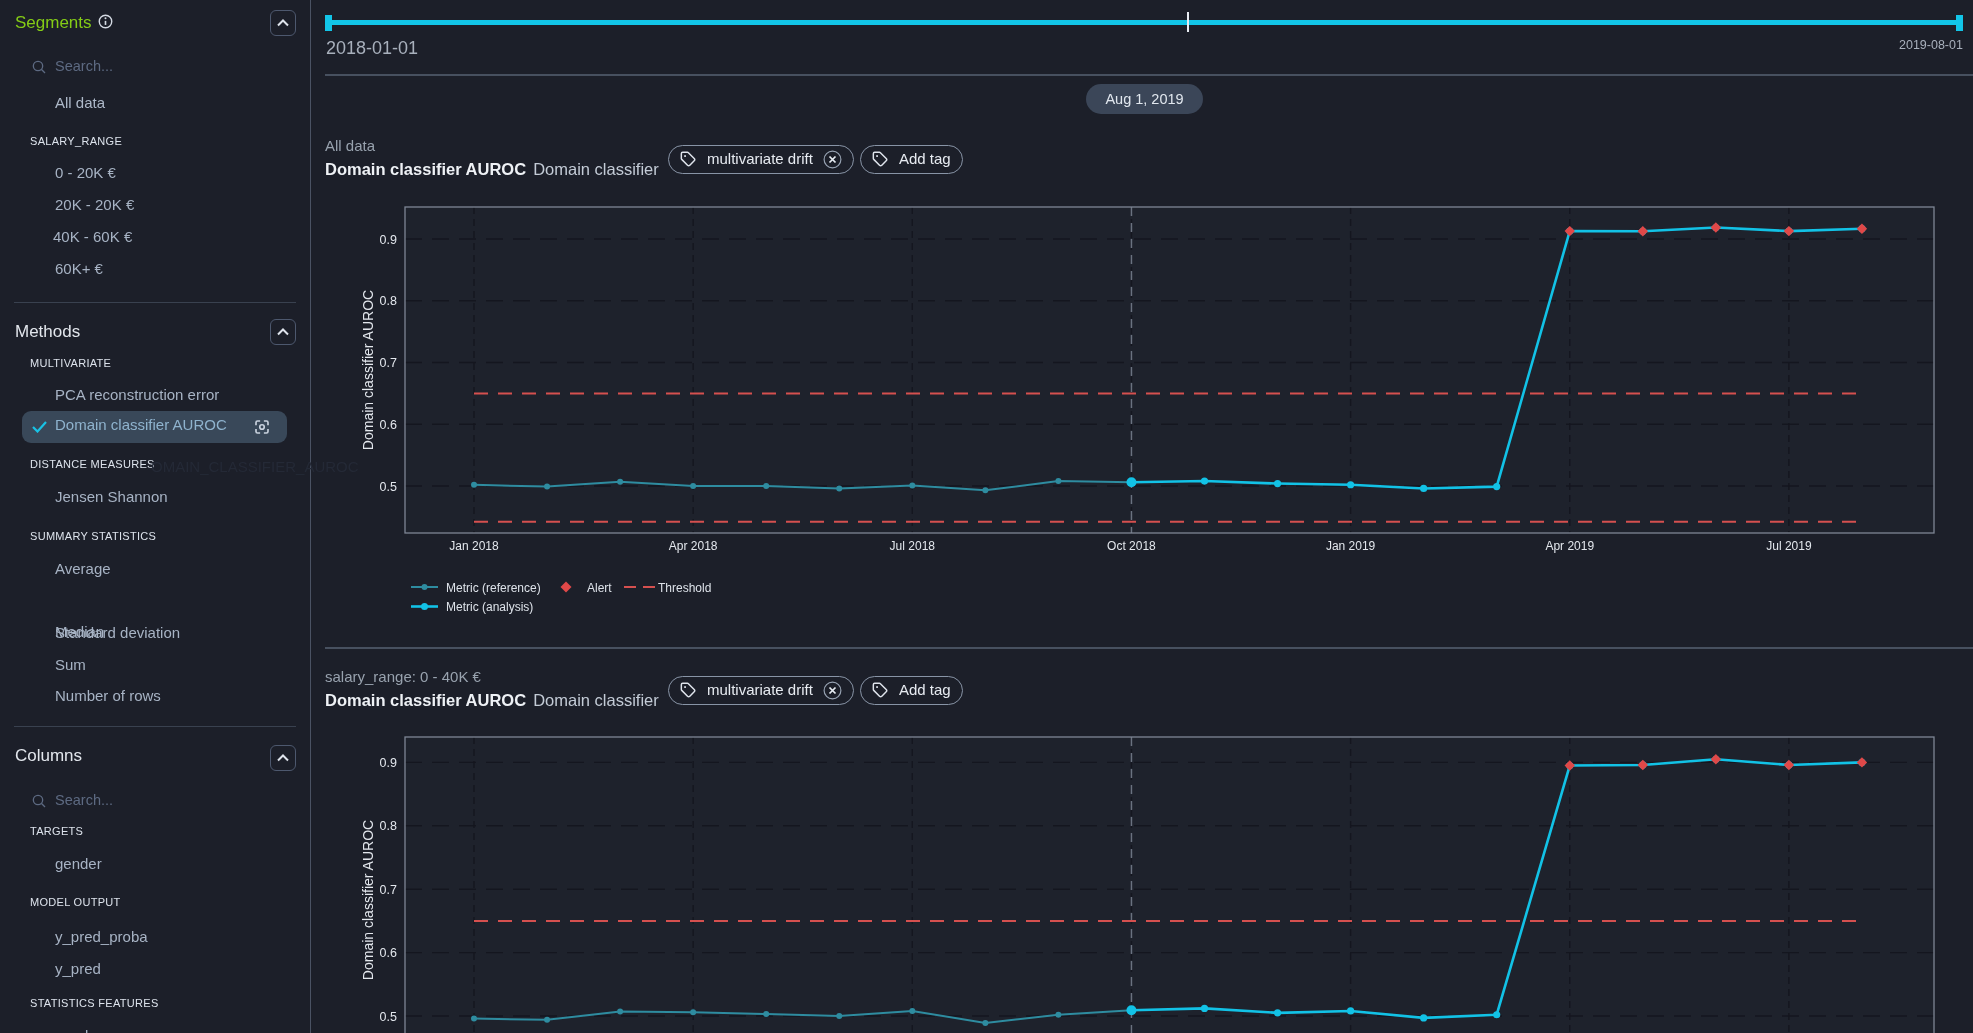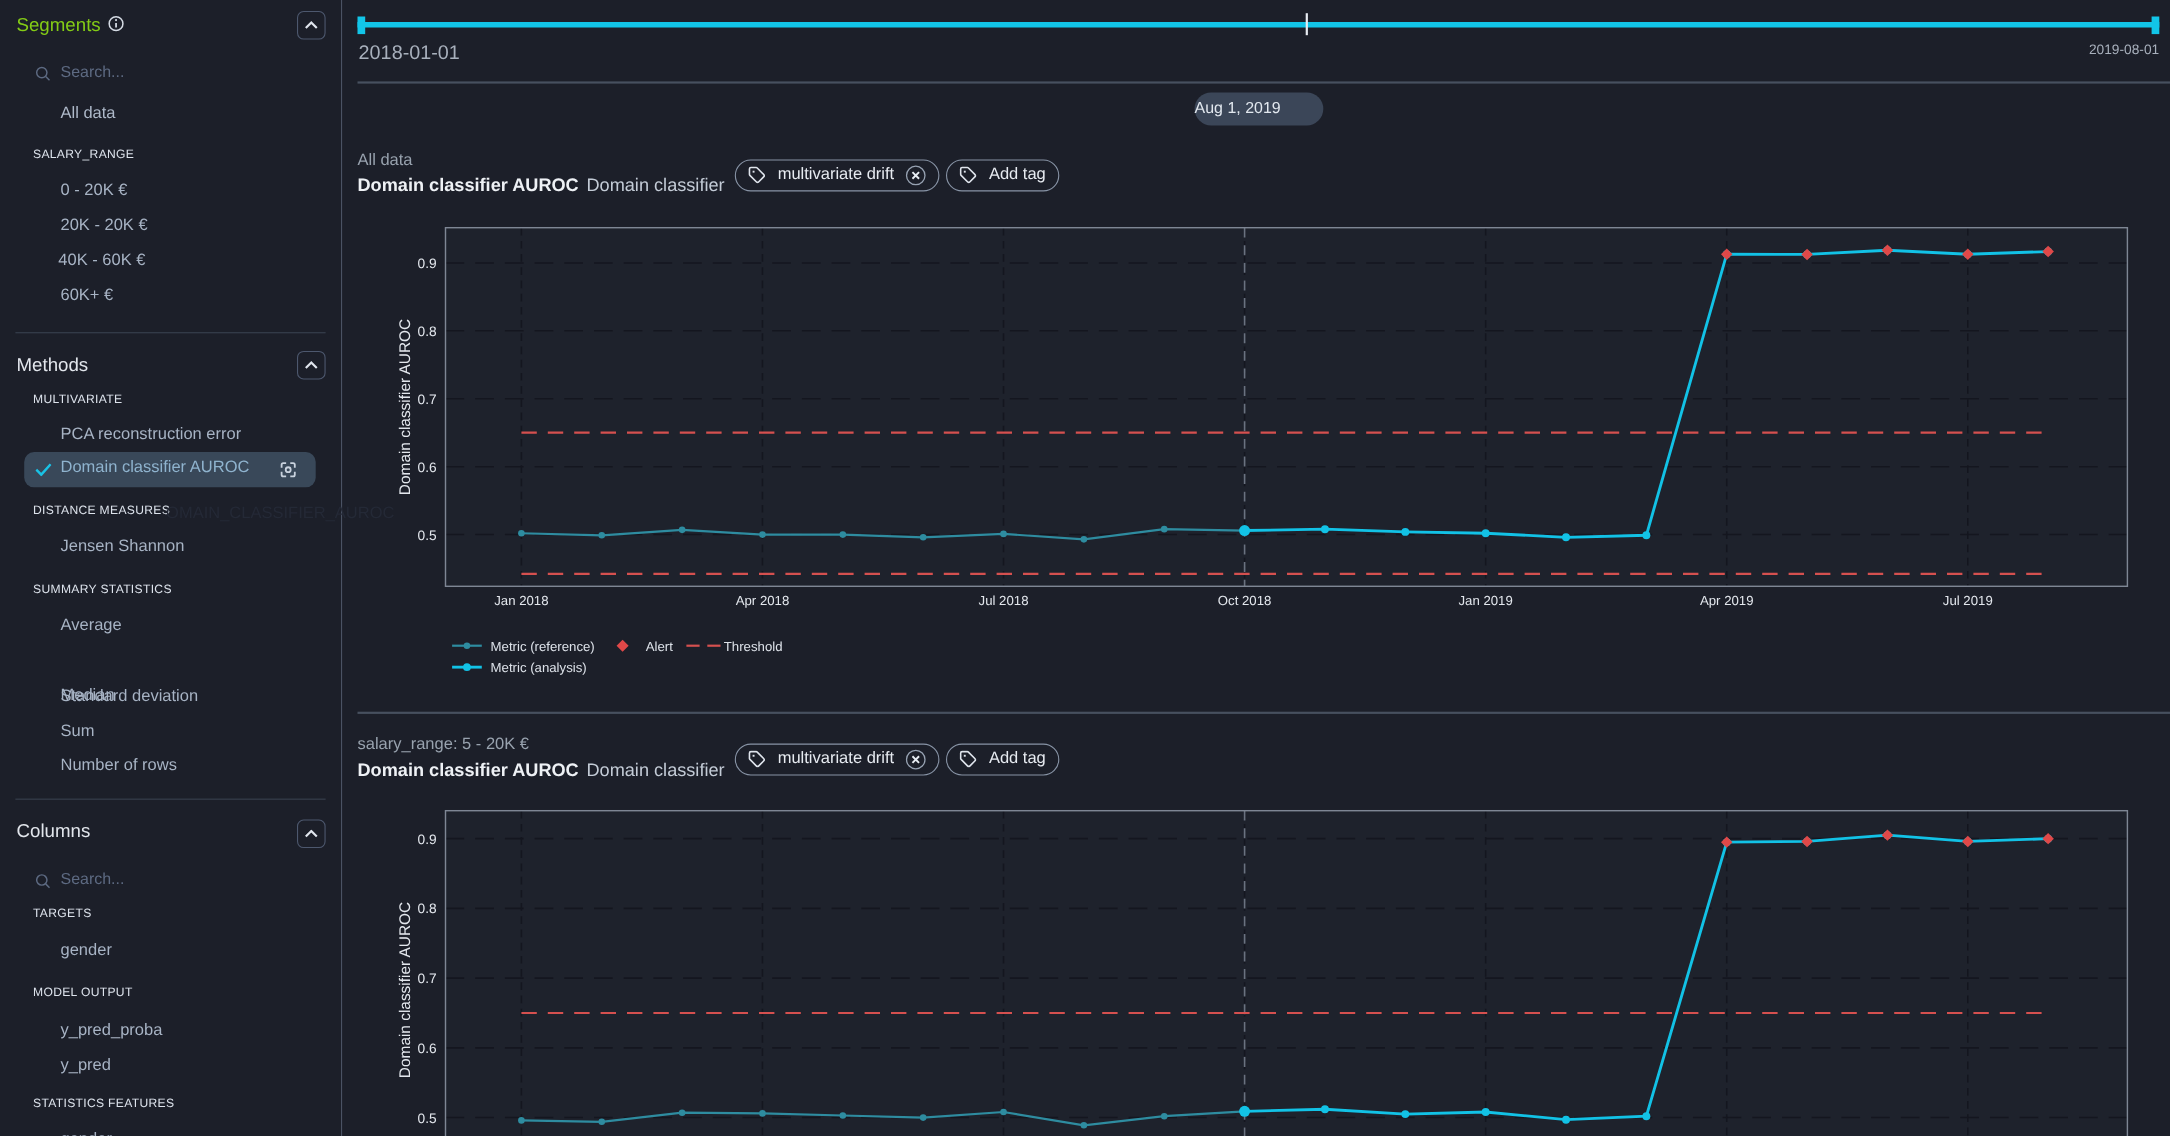--- a/index.html
+++ b/index.html
@@ -71,21 +71,21 @@
 <div class="abs" style="left:30px;top:997px;font-size:11px;color:#dde3ec;letter-spacing:.3px">STATISTICS FEATURES</div>
 <div class="abs" style="left:55px;top:1027px;font-size:15px;color:#a7b3c4">gender</div>
 <div class="abs" style="left:325px;top:20px;width:1638px;height:5px;background:#12c5e8"></div>
 <div class="abs" style="left:325px;top:15px;width:7px;height:16px;background:#12c5e8"></div>
 <div class="abs" style="left:1956px;top:15px;width:7px;height:16px;background:#12c5e8"></div>
 <div class="abs" style="left:1187px;top:12px;width:1.5px;height:20px;background:#e8ecf2"></div>
 <div class="abs" style="left:326px;top:38px;font-size:18px;color:#a8b0bc">2018-01-01</div>
 <div class="abs" style="left:1899px;top:38px;font-size:12.5px;color:#a8b0bc">2019-08-01</div>
 <div class="abs" style="left:325px;top:74px;width:1648px;height:1.5px;background:#47505f"></div>
 <div class="abs" style="left:1086px;top:84px;width:117px;height:30px;background:#3b4658;border-radius:15px"></div>
-<div class="abs" style="left:1086px;top:91px;width:117px;text-align:left;font-size:14.5px;color:#e1e7ee">Aug 1, 2019</div>
+<div class="abs" style="left:1086px;top:91px;width:117px;text-align:center;font-size:14.5px;color:#e1e7ee">Aug 1, 2019</div>
 <div class="abs" style="left:325px;top:137px;font-size:15px;color:#98a2ae">All data</div>
 <div class="abs" style="left:325px;top:160px;font-size:16.5px;color:#eef1f5;font-weight:bold">Domain classifier AUROC<span style="font-weight:normal;color:#c3cbd6;margin-left:7px">Domain classifier</span></div>
 <div style="position:absolute;left:668px;top:145px;width:186px;height:29px;border:1px solid #8894a6;border-radius:15px;box-sizing:border-box"></div>
 <svg width="16" height="16" viewBox="0 0 24 24" style="position:absolute;left:680px;top:151px">
       <path d="M12.586 2.586A2 2 0 0 0 11.172 2H4a2 2 0 0 0-2 2v7.172a2 2 0 0 0 .586 1.414l8.704 8.704a2.426 2.426 0 0 0 3.42 0l6.58-6.58a2.426 2.426 0 0 0 0-3.42z" fill="none" stroke="#dfe4ec" stroke-width="2.2"></path>
       <rect x="6.3" y="6.3" width="2.6" height="2.6" fill="#dfe4ec"></rect>
     </svg>
 <div style="position:absolute;left:707px;top:150px;font-size:15px;color:#e7ebf1">multivariate drift</div>
 <svg width="19" height="19" viewBox="0 0 24 24" style="position:absolute;left:823px;top:150px">
       <circle cx="12" cy="12" r="10.6" fill="none" stroke="#97a2b2" stroke-width="1.5"></circle>
@@ -161,21 +161,21 @@
 <path d="M 256 391.5 L 261.5 397 L 256 402.5 L 250.5 397 Z" fill="#e04848"></path>
 <text x="277" y="401.5" font-size="12" fill="#dde2e9">Alert</text>
 <line x1="314" y1="397" x2="326" y2="397" stroke="#d5504f" stroke-width="2"></line>
 <line x1="333" y1="397" x2="345" y2="397" stroke="#d5504f" stroke-width="2"></line>
 <text x="348" y="401.5" font-size="12" fill="#dde2e9">Threshold</text>
 <line x1="101" y1="416.5" x2="128" y2="416.5" stroke="#12c2e6" stroke-width="2.6"></line>
 <circle cx="114.5" cy="416.5" r="3.5" fill="#12c2e6"></circle>
 <text x="136" y="421" font-size="12" fill="#dde2e9">Metric (analysis)</text>
 </svg>
 <div class="abs" style="left:325px;top:647px;width:1648px;height:1.5px;background:#47505f"></div>
-<div class="abs" style="left:325px;top:668px;font-size:15px;color:#98a2ae">salary_range: 5 - 20K €</div>
+<div class="abs" style="left:325px;top:668px;font-size:15px;color:#98a2ae">salary_range: 0 - 40K €</div>
 <div class="abs" style="left:325px;top:691px;font-size:16.5px;color:#eef1f5;font-weight:bold">Domain classifier AUROC<span style="font-weight:normal;color:#c3cbd6;margin-left:7px">Domain classifier</span></div>
 <div style="position:absolute;left:668px;top:676px;width:186px;height:29px;border:1px solid #8894a6;border-radius:15px;box-sizing:border-box"></div>
 <svg width="16" height="16" viewBox="0 0 24 24" style="position:absolute;left:680px;top:682px">
       <path d="M12.586 2.586A2 2 0 0 0 11.172 2H4a2 2 0 0 0-2 2v7.172a2 2 0 0 0 .586 1.414l8.704 8.704a2.426 2.426 0 0 0 3.42 0l6.58-6.58a2.426 2.426 0 0 0 0-3.42z" fill="none" stroke="#dfe4ec" stroke-width="2.2"></path>
       <rect x="6.3" y="6.3" width="2.6" height="2.6" fill="#dfe4ec"></rect>
     </svg>
 <div style="position:absolute;left:707px;top:681px;font-size:15px;color:#e7ebf1">multivariate drift</div>
 <svg width="19" height="19" viewBox="0 0 24 24" style="position:absolute;left:823px;top:681px">
       <circle cx="12" cy="12" r="10.6" fill="none" stroke="#97a2b2" stroke-width="1.5"></circle>
       <path d="M8.2 8.2 L15.8 15.8 M15.8 8.2 L8.2 15.8" stroke="#e8edf3" stroke-width="2.2"></path>

